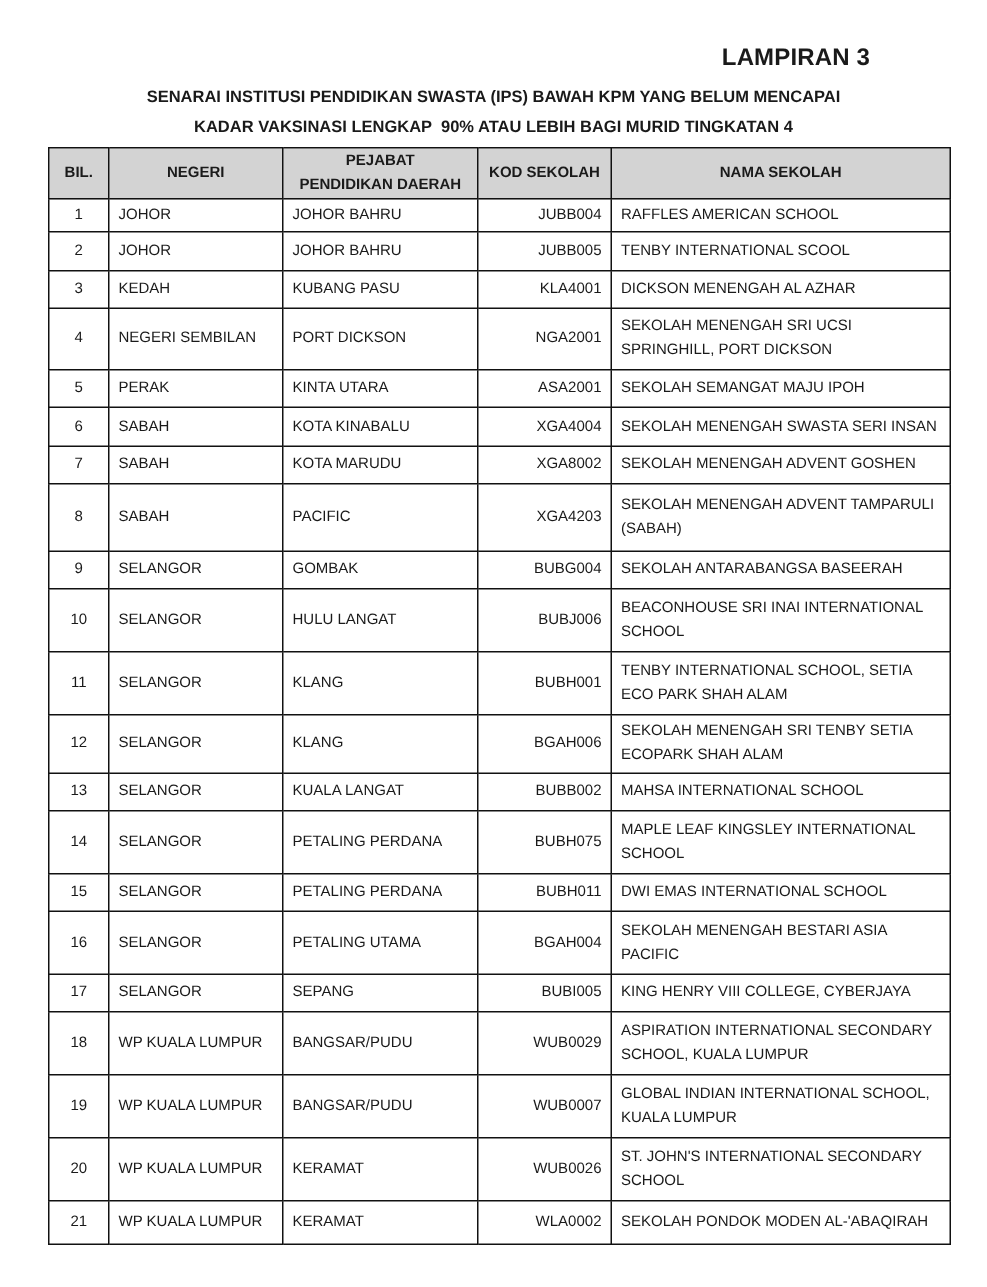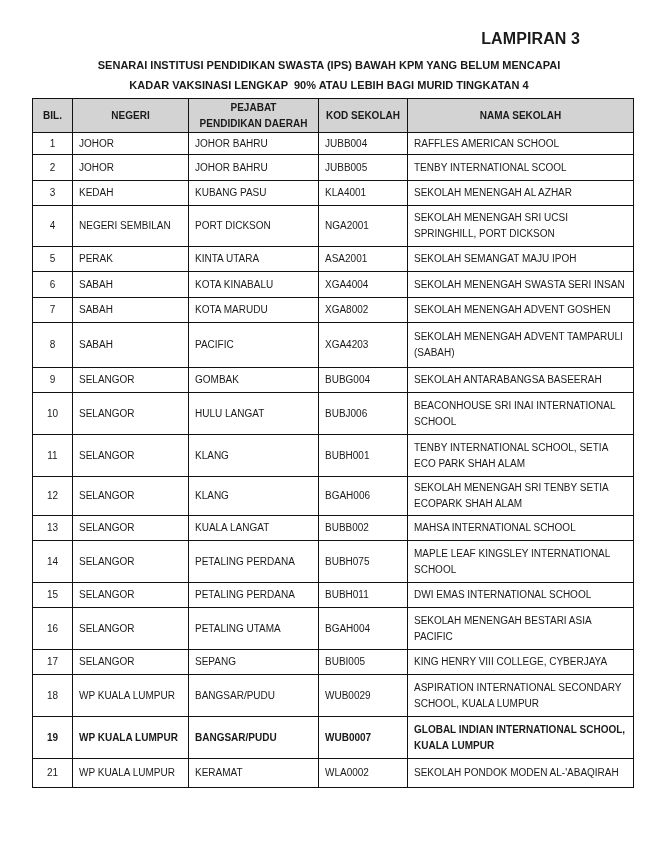--- a/index.html
+++ b/index.html
@@ -26,21 +26,21 @@
     border: 1.3px solid #111;
     padding: 0 6px;
     vertical-align: middle;
     line-height: 16px;
   }
   th {
     background: #d3d3d3; font-weight: bold; text-align: center;
     font-size: 10px; height: 33px; padding: 0 3px;
   }
   td.c-bil { text-align: center; }
-  td.c-kod { text-align: left; }
+  td.c-kod { text-align: right; }
   td.c-nama { padding-left: 6px; padding-right: 4px; }
   col.w-bil { width: 40px; }
   col.w-negeri { width: 116px; }
   col.w-pejabat { width: 130px; }
   col.w-kod { width: 89px; }
   col.w-nama { width: 226px; }
 </style>
 </head>
 <body>
 
@@ -84,21 +84,21 @@
         <td class="c-negeri">JOHOR</td>
         <td class="c-pejabat">JOHOR BAHRU</td>
         <td class="c-kod">JUBB005</td>
         <td class="c-nama">TENBY INTERNATIONAL SCOOL</td>
       </tr>
       <tr style="height: 25px;">
         <td class="c-bil">3</td>
         <td class="c-negeri">KEDAH</td>
         <td class="c-pejabat">KUBANG PASU</td>
         <td class="c-kod">KLA4001</td>
-        <td class="c-nama">SEKOLAH MENENGAH AL AZHAR</td>
+        <td class="c-nama">DICKSON MENENGAH AL AZHAR</td>
       </tr>
       <tr style="height: 41px;">
         <td class="c-bil">4</td>
         <td class="c-negeri">NEGERI SEMBILAN</td>
         <td class="c-pejabat">PORT DICKSON</td>
         <td class="c-kod">NGA2001</td>
         <td class="c-nama">SEKOLAH MENENGAH SRI UCSI SPRINGHILL, PORT DICKSON</td>
       </tr>
       <tr style="height: 25px;">
         <td class="c-bil">5</td>
@@ -191,27 +191,34 @@
         <td class="c-kod">BUBI005</td>
         <td class="c-nama">KING HENRY VIII COLLEGE, CYBERJAYA</td>
       </tr>
       <tr style="height: 42px;">
         <td class="c-bil">18</td>
         <td class="c-negeri">WP KUALA LUMPUR</td>
         <td class="c-pejabat">BANGSAR/PUDU</td>
         <td class="c-kod">WUB0029</td>
         <td class="c-nama">ASPIRATION INTERNATIONAL SECONDARY SCHOOL, KUALA LUMPUR</td>
       </tr>
-      <tr style="height: 42px; font-weight: bold;">
+      <tr style="height: 42px;">
         <td class="c-bil">19</td>
         <td class="c-negeri">WP KUALA LUMPUR</td>
         <td class="c-pejabat">BANGSAR/PUDU</td>
         <td class="c-kod">WUB0007</td>
         <td class="c-nama">GLOBAL INDIAN INTERNATIONAL SCHOOL, KUALA LUMPUR</td>
       </tr>
+      <tr style="height: 42px;">
+        <td class="c-bil">20</td>
+        <td class="c-negeri">WP KUALA LUMPUR</td>
+        <td class="c-pejabat">KERAMAT</td>
+        <td class="c-kod">WUB0026</td>
+        <td class="c-nama">ST. JOHN'S INTERNATIONAL SECONDARY SCHOOL</td>
+      </tr>
       <tr style="height: 29px;">
         <td class="c-bil">21</td>
         <td class="c-negeri">WP KUALA LUMPUR</td>
         <td class="c-pejabat">KERAMAT</td>
         <td class="c-kod">WLA0002</td>
         <td class="c-nama">SEKOLAH PONDOK MODEN AL-'ABAQIRAH</td>
       </tr>
     </tbody>
 </table>
 

